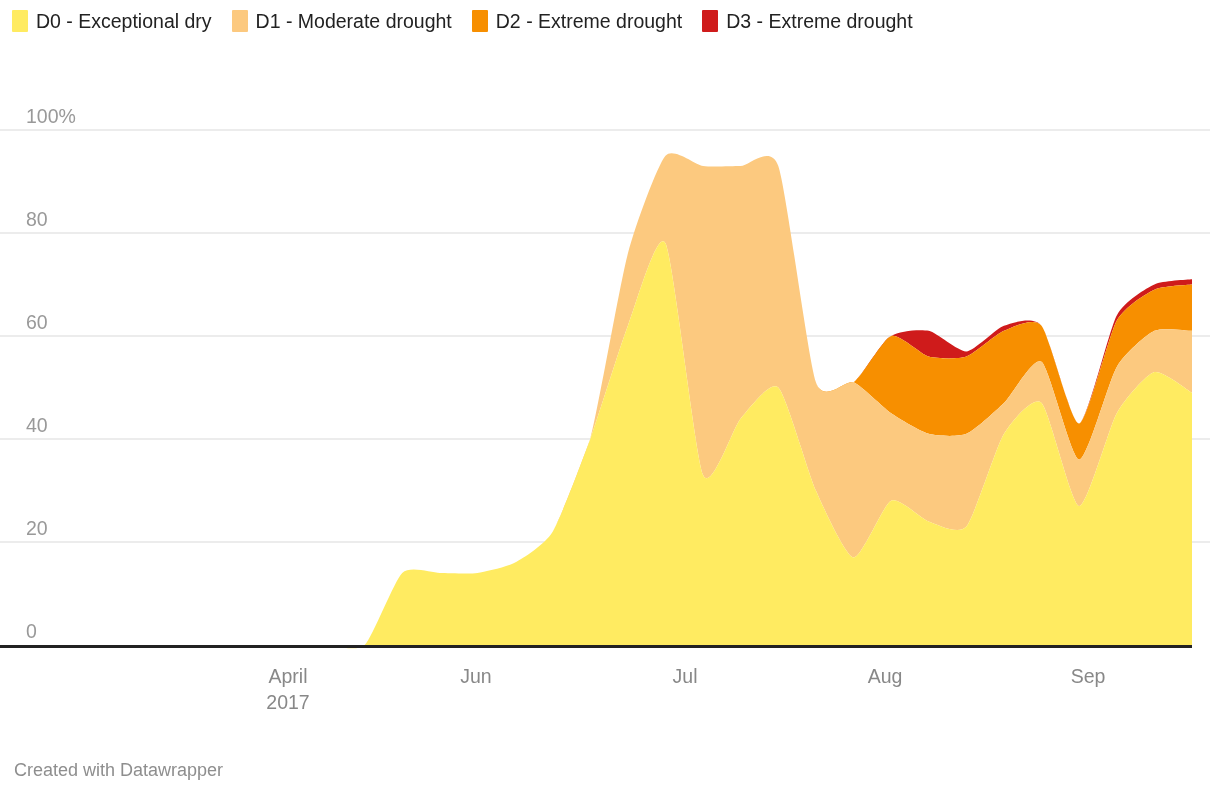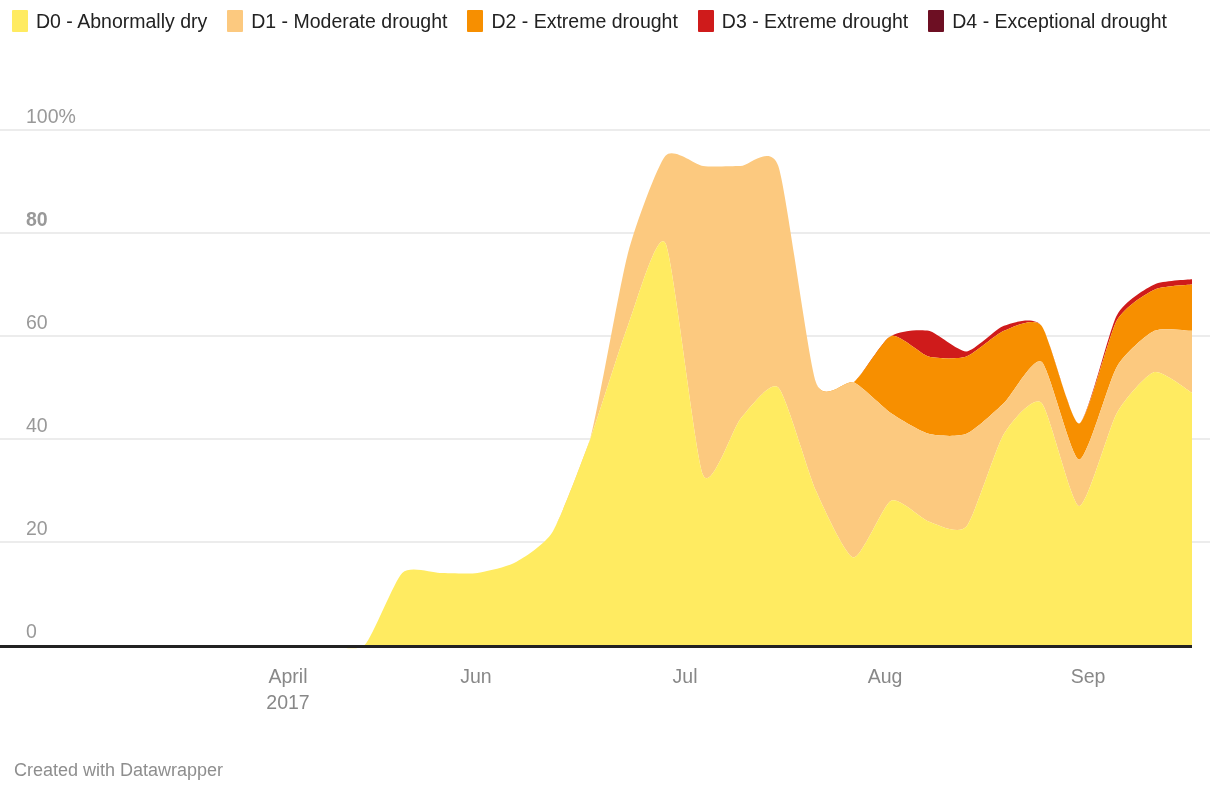--- a/index.html
+++ b/index.html
@@ -75,37 +75,33 @@
     font-size: 18px;
     color: #8e8e8e;
   }
 </style>
 </head>
 <body>
 
 <div id="legend">
   <div class="legend-item">
     <span class="legend-swatch" style="background: rgb(255, 235, 97);"></span>
-    <span class="legend-label">D0 - Abnormally dry</span>
+    <span class="legend-label">D0 - Exceptional dry</span>
   </div>
   <div class="legend-item">
     <span class="legend-swatch" style="background: rgb(252, 201, 127);"></span>
     <span class="legend-label">D1 - Moderate drought</span>
   </div>
   <div class="legend-item">
     <span class="legend-swatch" style="background: rgb(247, 143, 0);"></span>
     <span class="legend-label">D2 - Extreme drought</span>
   </div>
   <div class="legend-item">
     <span class="legend-swatch" style="background: rgb(207, 27, 27);"></span>
     <span class="legend-label">D3 - Extreme drought</span>
-  </div>
-  <div class="legend-item">
-    <span class="legend-swatch" style="background: rgb(109, 15, 35);"></span>
-    <span class="legend-label">D4 - Exceptional drought</span>
   </div>
 </div>
 
 <div id="chart">
   <svg id="plot" viewBox="0 0 1220 560" preserveAspectRatio="none">
     <g id="gridlines">
         <line x1="0" x2="1210" y1="34" y2="34" stroke="#e6e6e6" stroke-width="1.6"></line>
         <line x1="0" x2="1210" y1="137" y2="137" stroke="#e6e6e6" stroke-width="1.6"></line>
         <line x1="0" x2="1210" y1="240" y2="240" stroke="#e6e6e6" stroke-width="1.6"></line>
         <line x1="0" x2="1210" y1="343" y2="343" stroke="#e6e6e6" stroke-width="1.6"></line>
@@ -117,21 +113,21 @@
         <path d="M327.00,549.00C330.95,549.00 356.71,556.57 364.61,549.00C372.51,541.43 394.32,484.47 402.22,476.90C410.12,469.33 431.93,476.90 439.83,476.90C447.72,476.90 469.54,477.98 477.43,476.90C485.33,475.82 507.15,470.93 515.04,466.60C522.94,462.27 544.75,448.68 552.65,435.70C560.55,422.72 582.36,372.20 590.26,343.00C598.16,313.80 619.97,187.34 627.87,157.60C635.77,127.86 657.58,68.94 665.48,59.75C673.38,50.56 695.19,68.97 703.09,70.05C710.98,71.13 732.80,70.05 740.70,70.05C748.59,70.05 770.41,47.34 778.30,70.05C786.20,92.76 808.02,263.64 815.91,286.35C823.81,309.06 845.62,291.22 853.52,286.35C861.42,281.48 883.23,242.70 891.13,240.00C899.03,237.30 920.84,258.44 928.74,260.60C936.64,262.76 958.45,263.30 966.35,260.60C974.25,257.90 996.06,238.09 1003.96,234.85C1011.85,231.61 1033.67,219.97 1041.57,229.70C1049.46,239.43 1071.28,328.09 1079.17,327.55C1087.07,327.01 1108.88,238.61 1116.78,224.55C1124.68,210.49 1146.49,197.44 1154.39,193.65C1162.29,189.86 1188.05,189.04 1192.00,188.50L1192.00,234.85C1188.05,234.85 1162.29,231.06 1154.39,234.85C1146.49,238.64 1124.68,257.38 1116.78,270.90C1108.88,284.42 1087.07,364.14 1079.17,363.60C1071.28,363.06 1049.46,271.70 1041.57,265.75C1033.67,259.80 1011.85,299.38 1003.96,306.95C996.06,314.52 974.25,334.61 966.35,337.85C958.45,341.09 936.64,340.01 928.74,337.85C920.84,335.69 899.03,322.66 891.13,317.25C883.23,311.84 861.42,289.59 853.52,286.35C845.62,283.11 823.81,309.06 815.91,286.35C808.02,263.64 786.20,92.76 778.30,70.05C770.41,47.34 748.59,70.05 740.70,70.05C732.80,70.05 710.98,71.13 703.09,70.05C695.19,68.97 673.38,50.56 665.48,59.75C657.58,68.94 635.77,127.86 627.87,157.60C619.97,187.34 598.16,313.80 590.26,343.00C582.36,372.20 560.55,422.72 552.65,435.70C544.75,448.68 522.94,462.27 515.04,466.60C507.15,470.93 485.33,475.82 477.43,476.90C469.54,477.98 447.72,476.90 439.83,476.90C431.93,476.90 410.12,469.33 402.22,476.90C394.32,484.47 372.51,541.43 364.61,549.00C356.71,556.57 330.95,549.00 327.00,549.00Z" fill="#f78f00"></path>
         <path d="M327.00,549.00C330.95,549.00 356.71,556.57 364.61,549.00C372.51,541.43 394.32,484.47 402.22,476.90C410.12,469.33 431.93,476.90 439.83,476.90C447.72,476.90 469.54,477.98 477.43,476.90C485.33,475.82 507.15,470.93 515.04,466.60C522.94,462.27 544.75,448.68 552.65,435.70C560.55,422.72 582.36,372.20 590.26,343.00C598.16,313.80 619.97,187.34 627.87,157.60C635.77,127.86 657.58,68.94 665.48,59.75C673.38,50.56 695.19,68.97 703.09,70.05C710.98,71.13 732.80,70.05 740.70,70.05C748.59,70.05 770.41,47.34 778.30,70.05C786.20,92.76 808.02,263.64 815.91,286.35C823.81,309.06 845.62,283.11 853.52,286.35C861.42,289.59 883.23,311.84 891.13,317.25C899.03,322.66 920.84,335.69 928.74,337.85C936.64,340.01 958.45,341.09 966.35,337.85C974.25,334.61 996.06,314.52 1003.96,306.95C1011.85,299.38 1033.67,259.80 1041.57,265.75C1049.46,271.70 1071.28,363.06 1079.17,363.60C1087.07,364.14 1108.88,284.42 1116.78,270.90C1124.68,257.38 1146.49,238.64 1154.39,234.85C1162.29,231.06 1188.05,234.85 1192.00,234.85L1192.00,296.65C1188.05,294.49 1162.29,273.89 1154.39,276.05C1146.49,278.21 1124.68,303.19 1116.78,317.25C1108.88,331.31 1087.07,411.03 1079.17,409.95C1071.28,408.87 1049.46,314.52 1041.57,306.95C1033.67,299.38 1011.85,324.87 1003.96,337.85C996.06,350.83 974.25,421.36 966.35,430.55C958.45,439.74 936.64,428.10 928.74,425.40C920.84,422.70 899.03,401.01 891.13,404.80C883.23,408.59 861.42,462.53 853.52,461.45C845.62,460.37 823.81,412.34 815.91,394.50C808.02,376.66 786.20,299.07 778.30,291.50C770.41,283.93 748.59,313.21 740.70,322.40C732.80,331.59 710.98,397.44 703.09,379.05C695.19,360.66 673.38,162.98 665.48,147.30C657.58,131.62 635.77,209.15 627.87,229.70C619.97,250.25 598.16,321.37 590.26,343.00C582.36,364.63 560.55,422.72 552.65,435.70C544.75,448.68 522.94,462.27 515.04,466.60C507.15,470.93 485.33,475.82 477.43,476.90C469.54,477.98 447.72,476.90 439.83,476.90C431.93,476.90 410.12,469.33 402.22,476.90C394.32,484.47 372.51,541.43 364.61,549.00C356.71,556.57 330.95,549.00 327.00,549.00Z" fill="#fcc97f"></path>
         <path d="M327.00,549.00C330.95,549.00 356.71,556.57 364.61,549.00C372.51,541.43 394.32,484.47 402.22,476.90C410.12,469.33 431.93,476.90 439.83,476.90C447.72,476.90 469.54,477.98 477.43,476.90C485.33,475.82 507.15,470.93 515.04,466.60C522.94,462.27 544.75,448.68 552.65,435.70C560.55,422.72 582.36,364.63 590.26,343.00C598.16,321.37 619.97,250.25 627.87,229.70C635.77,209.15 657.58,131.62 665.48,147.30C673.38,162.98 695.19,360.66 703.09,379.05C710.98,397.44 732.80,331.59 740.70,322.40C748.59,313.21 770.41,283.93 778.30,291.50C786.20,299.07 808.02,376.66 815.91,394.50C823.81,412.34 845.62,460.37 853.52,461.45C861.42,462.53 883.23,408.59 891.13,404.80C899.03,401.01 920.84,422.70 928.74,425.40C936.64,428.10 958.45,439.74 966.35,430.55C974.25,421.36 996.06,350.83 1003.96,337.85C1011.85,324.87 1033.67,299.38 1041.57,306.95C1049.46,314.52 1071.28,408.87 1079.17,409.95C1087.07,411.03 1108.88,331.31 1116.78,317.25C1124.68,303.19 1146.49,278.21 1154.39,276.05C1162.29,273.89 1188.05,294.49 1192.00,296.65L1192.00,549.00C1188.05,549.00 1162.29,549.00 1154.39,549.00C1146.49,549.00 1124.68,549.00 1116.78,549.00C1108.88,549.00 1087.07,549.00 1079.17,549.00C1071.28,549.00 1049.46,549.00 1041.57,549.00C1033.67,549.00 1011.85,549.00 1003.96,549.00C996.06,549.00 974.25,549.00 966.35,549.00C958.45,549.00 936.64,549.00 928.74,549.00C920.84,549.00 899.03,549.00 891.13,549.00C883.23,549.00 861.42,549.00 853.52,549.00C845.62,549.00 823.81,549.00 815.91,549.00C808.02,549.00 786.20,549.00 778.30,549.00C770.41,549.00 748.59,549.00 740.70,549.00C732.80,549.00 710.98,549.00 703.09,549.00C695.19,549.00 673.38,549.00 665.48,549.00C657.58,549.00 635.77,549.00 627.87,549.00C619.97,549.00 598.16,549.00 590.26,549.00C582.36,549.00 560.55,549.00 552.65,549.00C544.75,549.00 522.94,549.00 515.04,549.00C507.15,549.00 485.33,549.00 477.43,549.00C469.54,549.00 447.72,549.00 439.83,549.00C431.93,549.00 410.12,549.00 402.22,549.00C394.32,549.00 372.51,549.00 364.61,549.00C356.71,549.00 330.95,549.00 327.00,549.00Z" fill="#ffeb61"></path>
       </g>
     <g id="baseline">
         <line x1="0" x2="1192" y1="550.5" y2="550.5" stroke="#222222" stroke-width="3.2"></line>
       </g>
   </svg>
   <div id="ylabels">
       <div class="ytick-label" style="top: 10px;">100%</div>
-      <div class="ytick-label" style="top: 113px; font-weight: bold;">80</div>
+      <div class="ytick-label" style="top: 113px;">80</div>
       <div class="ytick-label" style="top: 216px;">60</div>
       <div class="ytick-label" style="top: 319px;">40</div>
       <div class="ytick-label" style="top: 422px;">20</div>
       <div class="ytick-label" style="top: 525px;">0</div>
     </div>
   <div id="xlabels">
       <div class="xtick-label" style="left: 288px; top: 567px;">
         <div>April</div>
         <div>2017</div>
       </div>

